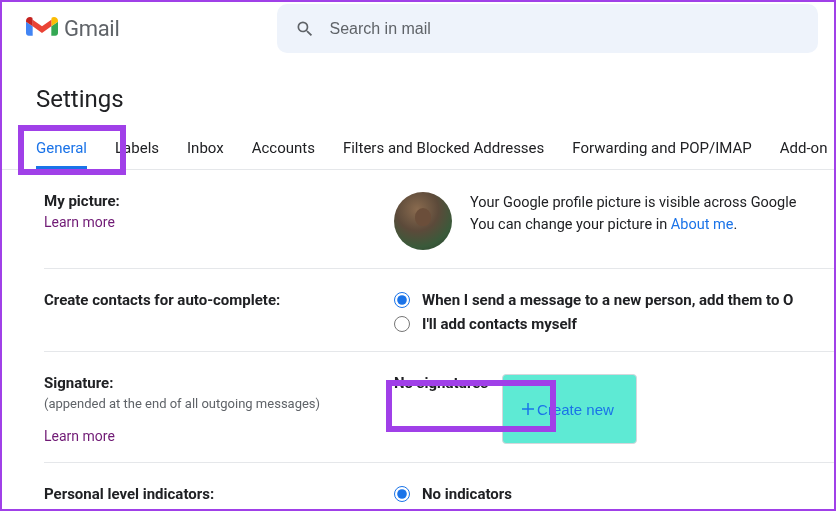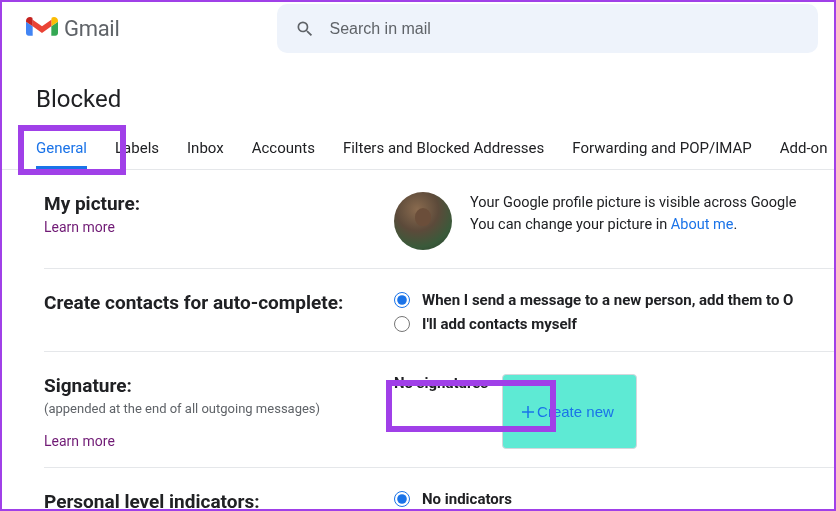--- a/index.html
+++ b/index.html
@@ -99,21 +99,21 @@
     display: flex;
     padding: 22px 0 18px 0;
     border-bottom: 1px solid #e5e7ea;
   }
   .row:last-child { border-bottom: none; }
   .row-left {
     width: 350px;
     flex-shrink: 0;
   }
   .row-title {
-    font-size: 19px;
+    font-size: 15px;
     font-weight: 700;
     color: #202124;
     margin-bottom: 4px;
   }
   .row-sub {
     font-size: 13px;
     color: #5f6368;
     margin-bottom: 17px;
   }
   .learn-link {
@@ -195,21 +195,21 @@
     <span class="gmail-text">Gmail</span>
   </div>
   <div class="search-bar">
     <svg viewBox="0 0 24 24">
         <path d="M15.5 14h-.79l-.28-.27A6.471 6.471 0 0016 9.5 6.5 6.5 0 109.5 16c1.61 0 3.09-.59 4.23-1.57l.27.28v.79l5 4.99L20.49 19l-4.99-5zm-6 0C7.01 14 5 11.99 5 9.5S7.01 5 9.5 5 14 7.01 14 9.5 11.99 14 9.5 14z"></path>
       </svg>
     <input class="search-input" placeholder="Search in mail" style="">
   </div>
 </div>
 
-<h1 class="page-title">Blocked</h1>
+<h1 class="page-title">Settings</h1>
 
 <div class="tabs">
   <div class="tab active">General</div>
   <div class="tab">Labels</div>
   <div class="tab">Inbox</div>
   <div class="tab">Accounts</div>
   <div class="tab">Filters and Blocked Addresses</div>
   <div class="tab">Forwarding and POP/IMAP</div>
   <div class="tab">Add-on</div>
 </div>

